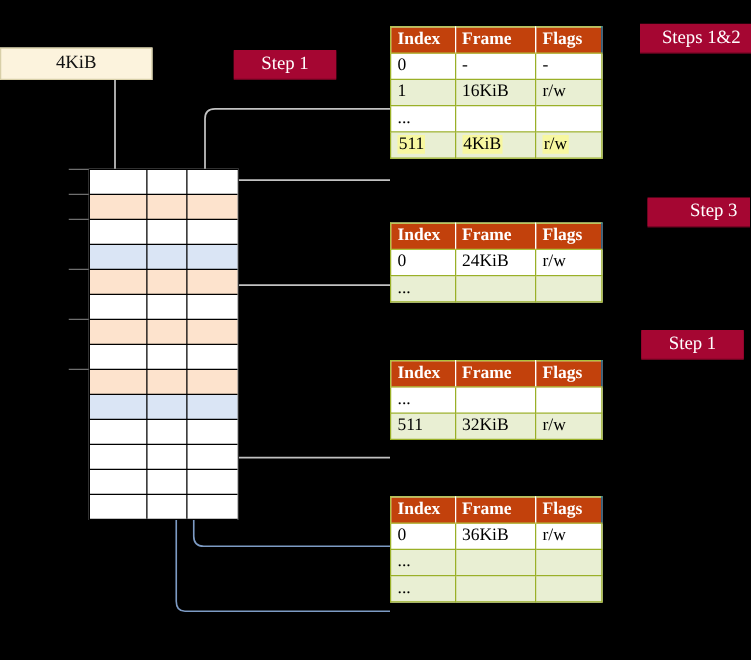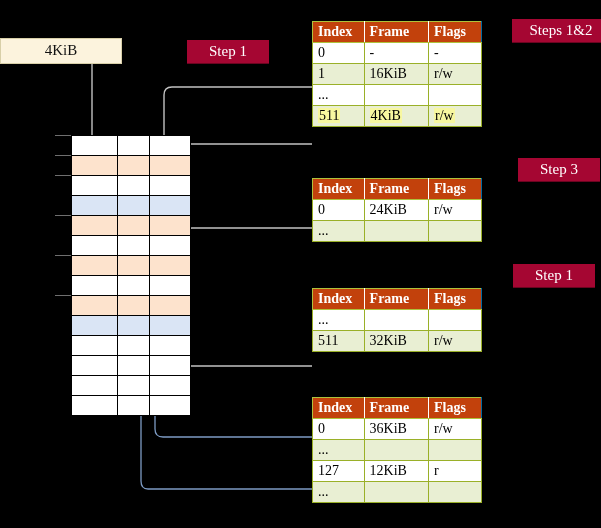--- a/index.html
+++ b/index.html
@@ -151,21 +151,21 @@
   <div class="kbox" style="left:0px;top:38px;width:120px;height:24px;">
     <span>4KiB</span>
   </div>
 
   <div class="badge" style="left:187px;top:40px;width:62px;">
     <span>Step 1</span>
   </div>
   <div class="badge" style="left:512px;top:19px;width:78px;">
     <span>Steps 1&amp;2</span>
   </div>
-  <div class="badge" style="left:518px;top:158px;width:62px;">
+  <div class="badge" style="left:518px;top:158px;width:62px;text-align:right;">
     <span>Step 3</span>
   </div>
   <div class="badge" style="left:513px;top:264px;width:62px;">
     <span>Step 1</span>
   </div>
 
   <div class="memgrid" id="memgrid" style="left:71px;top:135px;width:120px;height:281px;">
     <div class="vdiv" style="left:38px;top:0;height:279px;background:#000;opacity:0;"></div>
   <div class="memrow white" style="top: 0px; height: 20px;"></div>
       <div class="memrow orange" style="top: 20px; height: 20px;"></div>
@@ -281,25 +281,20 @@
         <tr class="odd">
           <td class="col-i">0</td>
           <td class="col-f">36KiB</td>
           <td class="col-g">r/w</td>
         </tr>
         <tr class="even">
           <td class="col-i">...</td>
           <td class="col-f"></td>
           <td class="col-g"></td>
         </tr>
-        <tr class="odd">
-          <td class="col-i">127</td>
-          <td class="col-f">12KiB</td>
-          <td class="col-g">r</td>
-        </tr>
         <tr class="even">
           <td class="col-i">...</td>
           <td class="col-f"></td>
           <td class="col-g"></td>
         </tr>
       </tbody>
   </table>
 
 </div>
 

